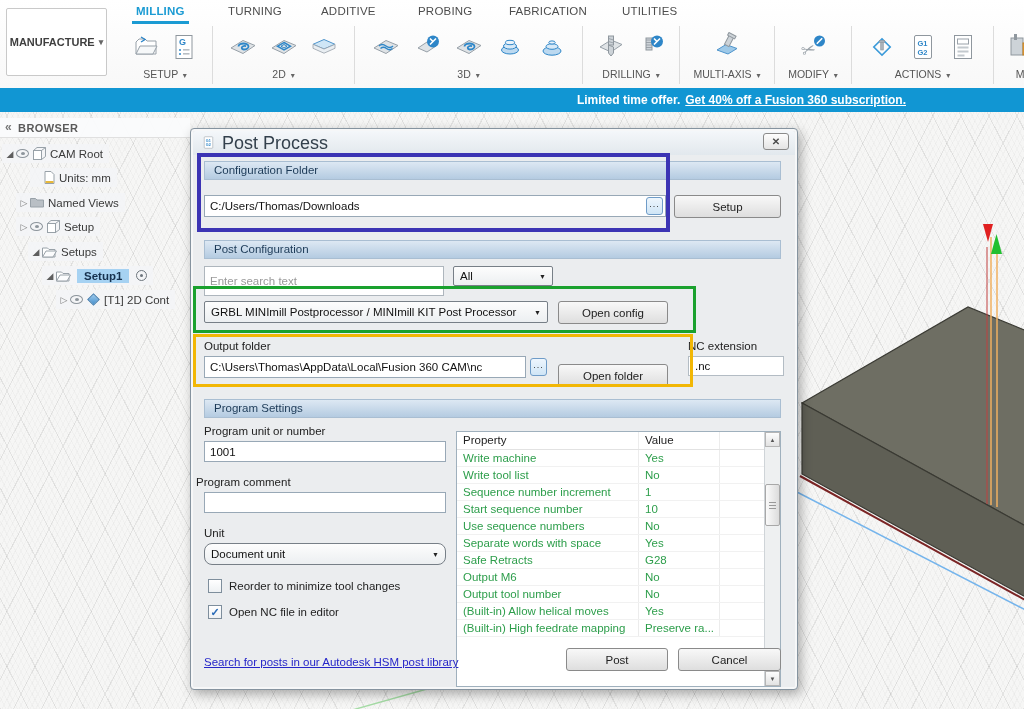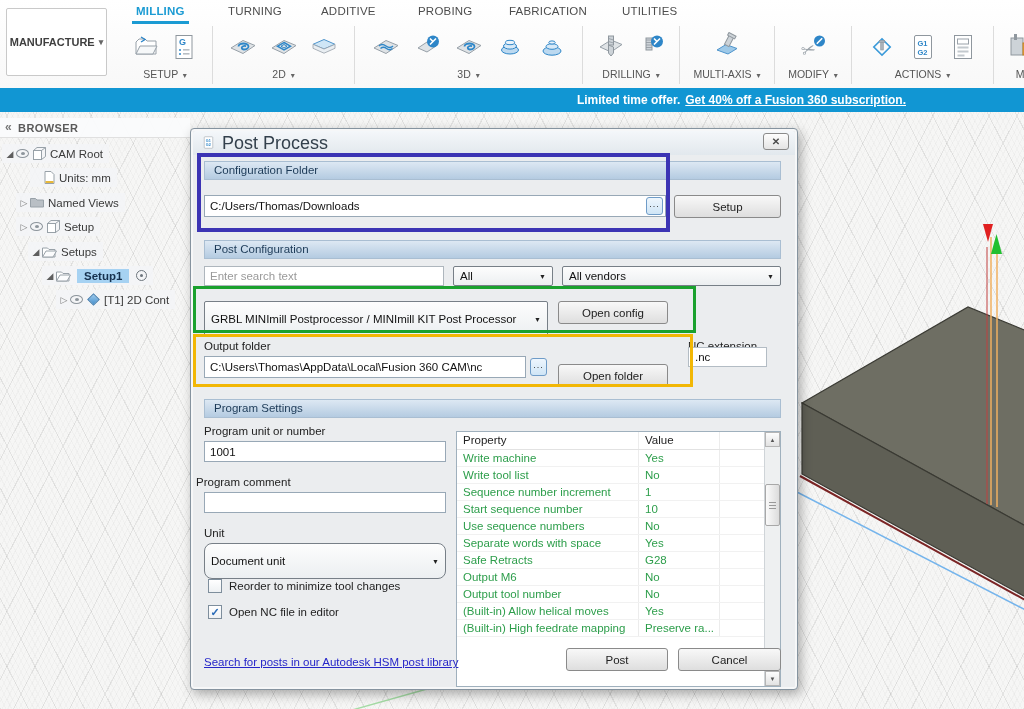--- a/index.html
+++ b/index.html
@@ -69,21 +69,21 @@
     background:linear-gradient(#dde8f3,#b4cbe1); border:1px solid #a9bed2; font-size:11.5px; color:#1c3a57; }
   .dlabel { position:absolute; font-size:11.5px; color:#222; }
   .dinput { position:absolute; height:22px; border:1px solid #98a8b6; background:#fff; font-family:"Liberation Sans",sans-serif;
     font-size:11.5px; color:#111; padding:0 5px; outline:none; }
   .dinput::placeholder { color:#9a9a9a; }
   .browse-btn { position:absolute; width:17px; height:18px; border:1px solid #6f9cc8; border-radius:3px;
     background:linear-gradient(#eef6fd,#cfe5f6); font-size:9px; color:#333; display:flex; align-items:center; justify-content:center;
     letter-spacing:1px; cursor:pointer; padding-bottom:4px; }
   .btn { position:absolute; height:23px; border:1px solid #8a8a8a; border-radius:3px; background:linear-gradient(#f8f8f8,#dedede);
     font-size:11.5px; color:#222; display:flex; align-items:center; justify-content:center; cursor:pointer; }
-  .dselect { position:absolute; height:36px; border:1px solid #777f87; border-radius:2px; background:linear-gradient(#fdfdfd,#eceff1);
+  .dselect { position:absolute; height:22px; border:1px solid #777f87; border-radius:2px; background:linear-gradient(#fdfdfd,#eceff1);
     display:flex; align-items:center; padding:0 20px 0 6px; font-size:11.5px; color:#111; cursor:pointer; white-space:nowrap; overflow:hidden; }
   .dselect .sc { position:absolute; right:6px; font-size:7px; color:#222; }
   .annot { position:absolute; border-style:solid; pointer-events:none; z-index:5; }
   .chkbox { position:absolute; width:14px; height:14px; border:1px solid #7e8e9c; background:linear-gradient(#fff,#eef1f3);
     display:flex; align-items:center; justify-content:center; font-size:11px; font-weight:bold; color:#2b6cb8; cursor:pointer; }
   .ncext { position:absolute; border:1px solid #b3bcc4; background:#fff; padding:3px 6px; font-size:11.5px; color:#111; }
 
   
   .ptable { position:absolute; left:265px; top:302px; width:325px; height:256px; background:#fff; border:1px solid #9fb0bd; overflow:hidden; }
   .pt-head { display:flex; height:18px; border-bottom:1px solid #e2e2e2; color:#222; }
@@ -410,42 +410,38 @@
         <span>✕</span>
       </div>
 
       <div class="sec-header" style="top:32px;">Configuration Folder</div>
       <input class="dinput" style="left: 13px; top: 66px; width: 462px;" value="C:/Users/Thomas/Downloads">
       <div class="browse-btn" style="left:455px; top:68px;">...</div>
       <div class="btn" style="left:483px; top:66px; width:107px;">Setup</div>
       <div class="annot" style="left: 6px; top: 24px; width: 473px; height: 79px; border-width: 4px; border-color: rgb(60, 52, 180);"></div>
 
       <div class="sec-header" style="top:111px;">Post Configuration</div>
-      <input class="dinput" style="left: 13px; top: 137px; width: 240px; height: 20px; border-color: rgb(174, 182, 189);" placeholder="Enter search text">
+      <input class="dinput" style="left: 13px; top: 137px; width: 240px; height: 30px; border-color: rgb(174, 182, 189);" placeholder="Enter search text">
       <div class="dselect" style="left:262px; top:137px; width:100px; height:20px;">
         <span>All</span>
-        <span class="sc">▼</span>
-      </div>
-      <div class="dselect" style="left:371px; top:137px; width:219px; height:20px;">
-        <span>All vendors</span>
         <span class="sc">▼</span>
       </div>
       <div class="dselect" style="left:13px; top:172px; width:344px;">
         <span>GRBL MINImill Postprocessor / MINImill KIT Post Processor</span>
         <span class="sc">▼</span>
       </div>
       <div class="btn" style="left:367px; top:172px; width:110px;">Open config</div>
       <div class="annot" style="left: 2px; top: 157px; width: 503px; height: 47px; border-width: 3px; border-color: rgb(26, 161, 46);"></div>
 
       <div class="dlabel" style="left:13px; top:211px;">Output folder</div>
       <input class="dinput" style="left: 13px; top: 227px; width: 322px;" value="C:\Users\Thomas\AppData\Local\Fusion 360 CAM\nc">
       <div class="browse-btn" style="left:339px; top:229px;">...</div>
       <div class="btn" style="left:367px; top:227px; width:110px;margin-top:8px;">Open folder</div>
       <div class="dlabel" style="left:497px; top:211px;">NC extension</div>
-      <div class="ncext" style="left:497px; top:218px; width:79px;">.nc</div>
+      <div class="ncext" style="left:497px; top:227px; width:96px;">.nc</div>
       <div class="annot" style="left: 2px; top: 205px; width: 500px; height: 53px; border-width: 3px; border-color: rgb(242, 183, 5);"></div>
 
       <div class="sec-header" style="top:270px;">Program Settings</div>
       <div class="dlabel" style="left:13px; top:296px;">Program unit or number</div>
       <input class="dinput" style="left: 13px; top: 312px; width: 242px; height: 21px;" value="1001">
       <div class="dlabel" style="left:5px; top:347px;">Program comment</div>
       <input class="dinput" style="left: 13px; top: 363px; width: 242px; height: 21px;" value="">
       <div class="dlabel" style="left:13px; top:398px;">Unit</div>
       <div class="dselect" style="left:13px; top:414px; width:242px;border-radius:8px;">
         <span>Document unit</span>

